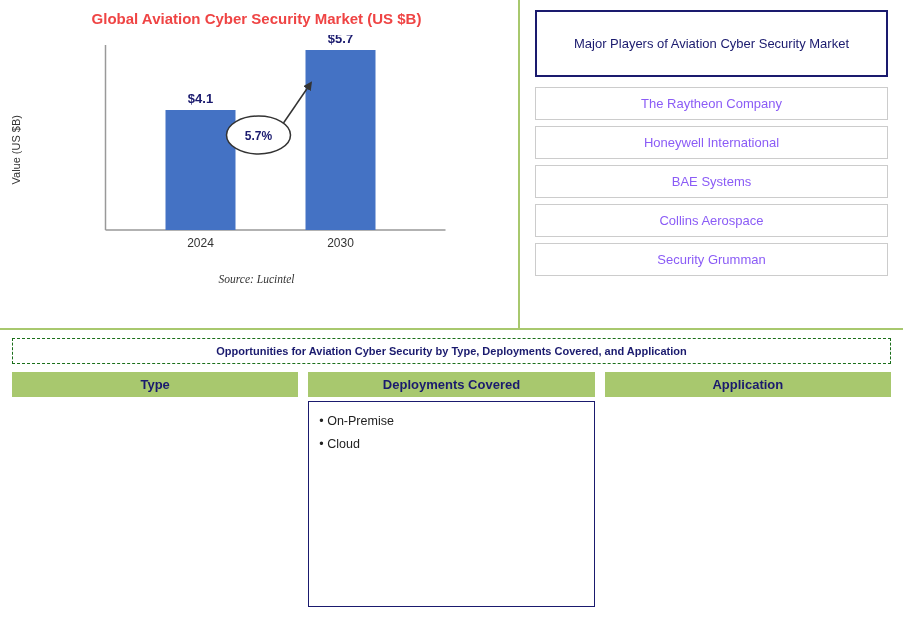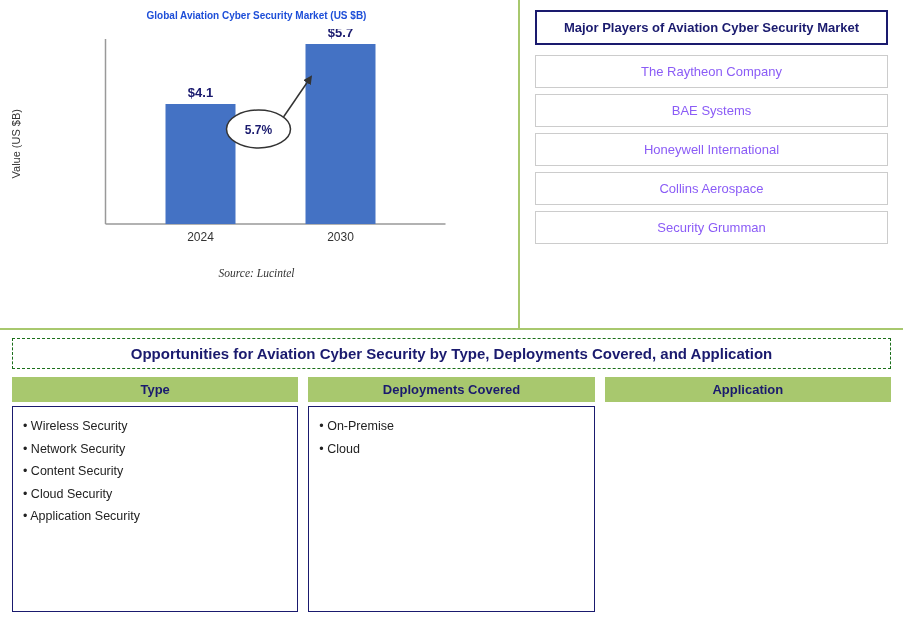--- a/index.html
+++ b/index.html
@@ -22,23 +22,23 @@
     .chart-area {
       width: 520px;
       height: 330px;
       padding: 10px 15px 10px 10px;
       border-right: 2px solid #a8c86e;
       position: relative;
     }
 
     .chart-title {
       text-align: center;
-      font-size: 10px;
+      font-size: 15px;
       font-weight: bold;
-      color: #1d4ed8;
+      color: #ef4444;
       margin-bottom: 8px;
     }
 
     .y-axis-label {
       writing-mode: vertical-rl;
       transform: rotate(180deg);
       font-size: 11px;
       color: #333;
       margin-right: 6px;
       align-self: center;
@@ -56,23 +56,23 @@
     
     .players-area {
       width: 383px;
       height: 330px;
       padding: 10px 15px;
     }
 
     .players-title-box {
       border: 2px solid #1a1a6e;
       text-align: center;
-      padding: 8px 10px;
-      font-size: 13px;
-      font-weight: bold;
+      padding: 24px 10px;
+      font-size: 13px;
+      font-weight: normal;
       color: #1a1a6e;
       margin-bottom: 10px;
     }
 
     .player-box {
       border: 1px solid #ccc;
       text-align: center;
       padding: 8px;
       margin-bottom: 6px;
       font-size: 13px;
@@ -83,21 +83,21 @@
     .bottom-section {
       width: 100%;
       height: 293px;
       padding: 8px 12px;
     }
 
     .bottom-title {
       border: 1.5px dashed #1a6e1a;
       text-align: center;
       padding: 6px;
-      font-size: 15px;
+      font-size: 11px;
       font-weight: bold;
       color: #1a1a6e;
       margin-bottom: 8px;
     }
 
     .columns-row {
       display: flex;
       gap: 10px;
       height: 235px;
       border-radius: 6px;
@@ -179,48 +179,41 @@
     <div class="source-text">Source: Lucintel</div>
   </div>
 
   <div class="players-area">
     <div class="players-title-box">Major Players of Aviation Cyber Security Market</div>
 
     <div class="player-box">
       <span>The Raytheon Company</span>
     </div>
     <div class="player-box">
+      <span>Honeywell International</span>
+    </div>
+    <div class="player-box">
       <span>BAE Systems</span>
-    </div>
-    <div class="player-box">
-      <span>Honeywell International</span>
     </div>
     <div class="player-box">
       <span>Collins Aerospace</span>
     </div>
     <div class="player-box">
       <span>Security Grumman</span>
     </div>
   </div>
 </div>
 
 <div class="bottom-section">
   <div class="bottom-title">Opportunities for Aviation Cyber Security by Type, Deployments Covered, and Application</div>
 
   <div class="columns-row">
 
     <div class="col">
       <div class="col-header">Type</div>
-      <div class="col-content">
-        <div class="col-item">Wireless Security</div>
-        <div class="col-item">Network Security</div>
-        <div class="col-item">Content Security</div>
-        <div class="col-item">Cloud Security</div>
-        <div class="col-item">Application Security</div>
-      </div>
     </div>
 
     <div class="col">
       <div class="col-header">Deployments Covered</div>
       <div class="col-content">
         <div class="col-item">On-Premise</div>
         <div class="col-item">Cloud</div>
       </div>
     </div>
 

